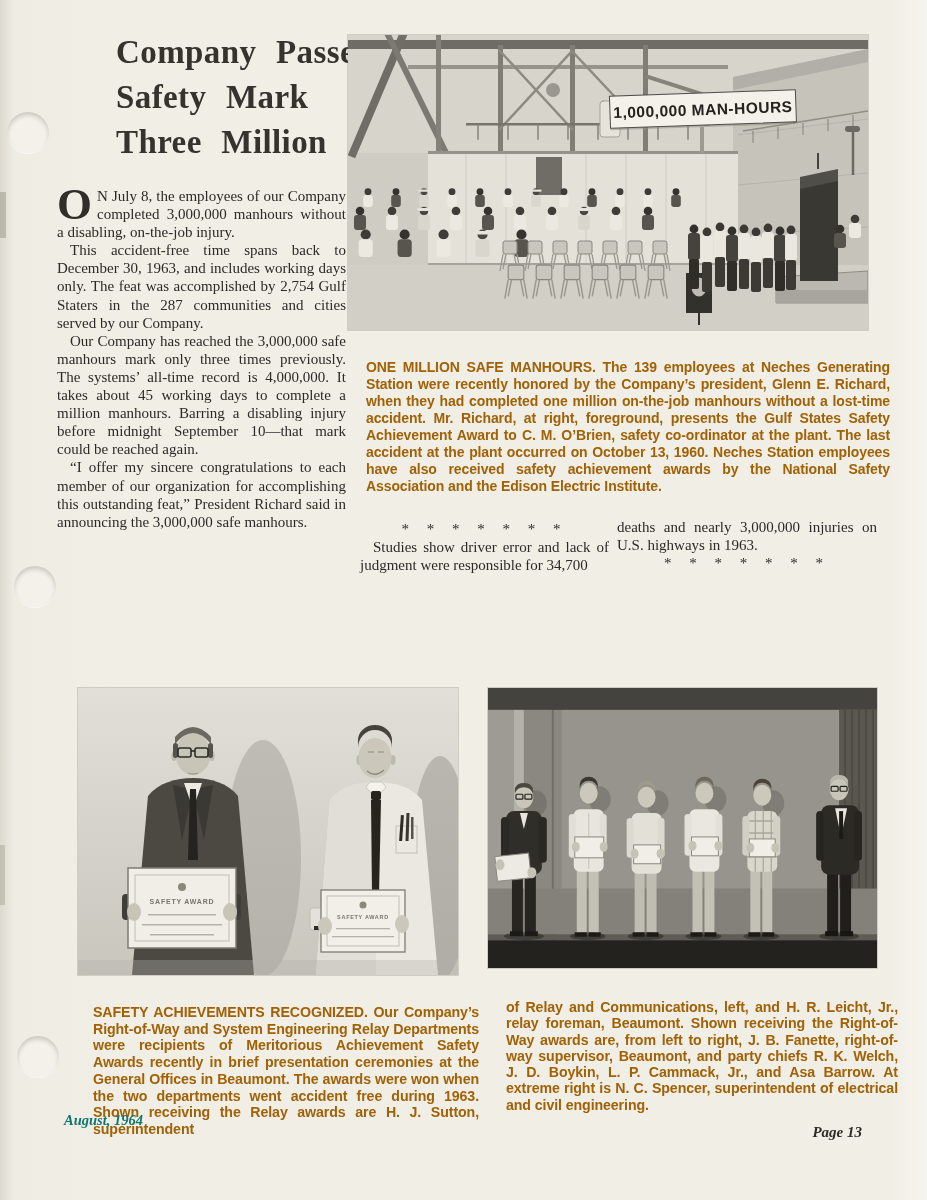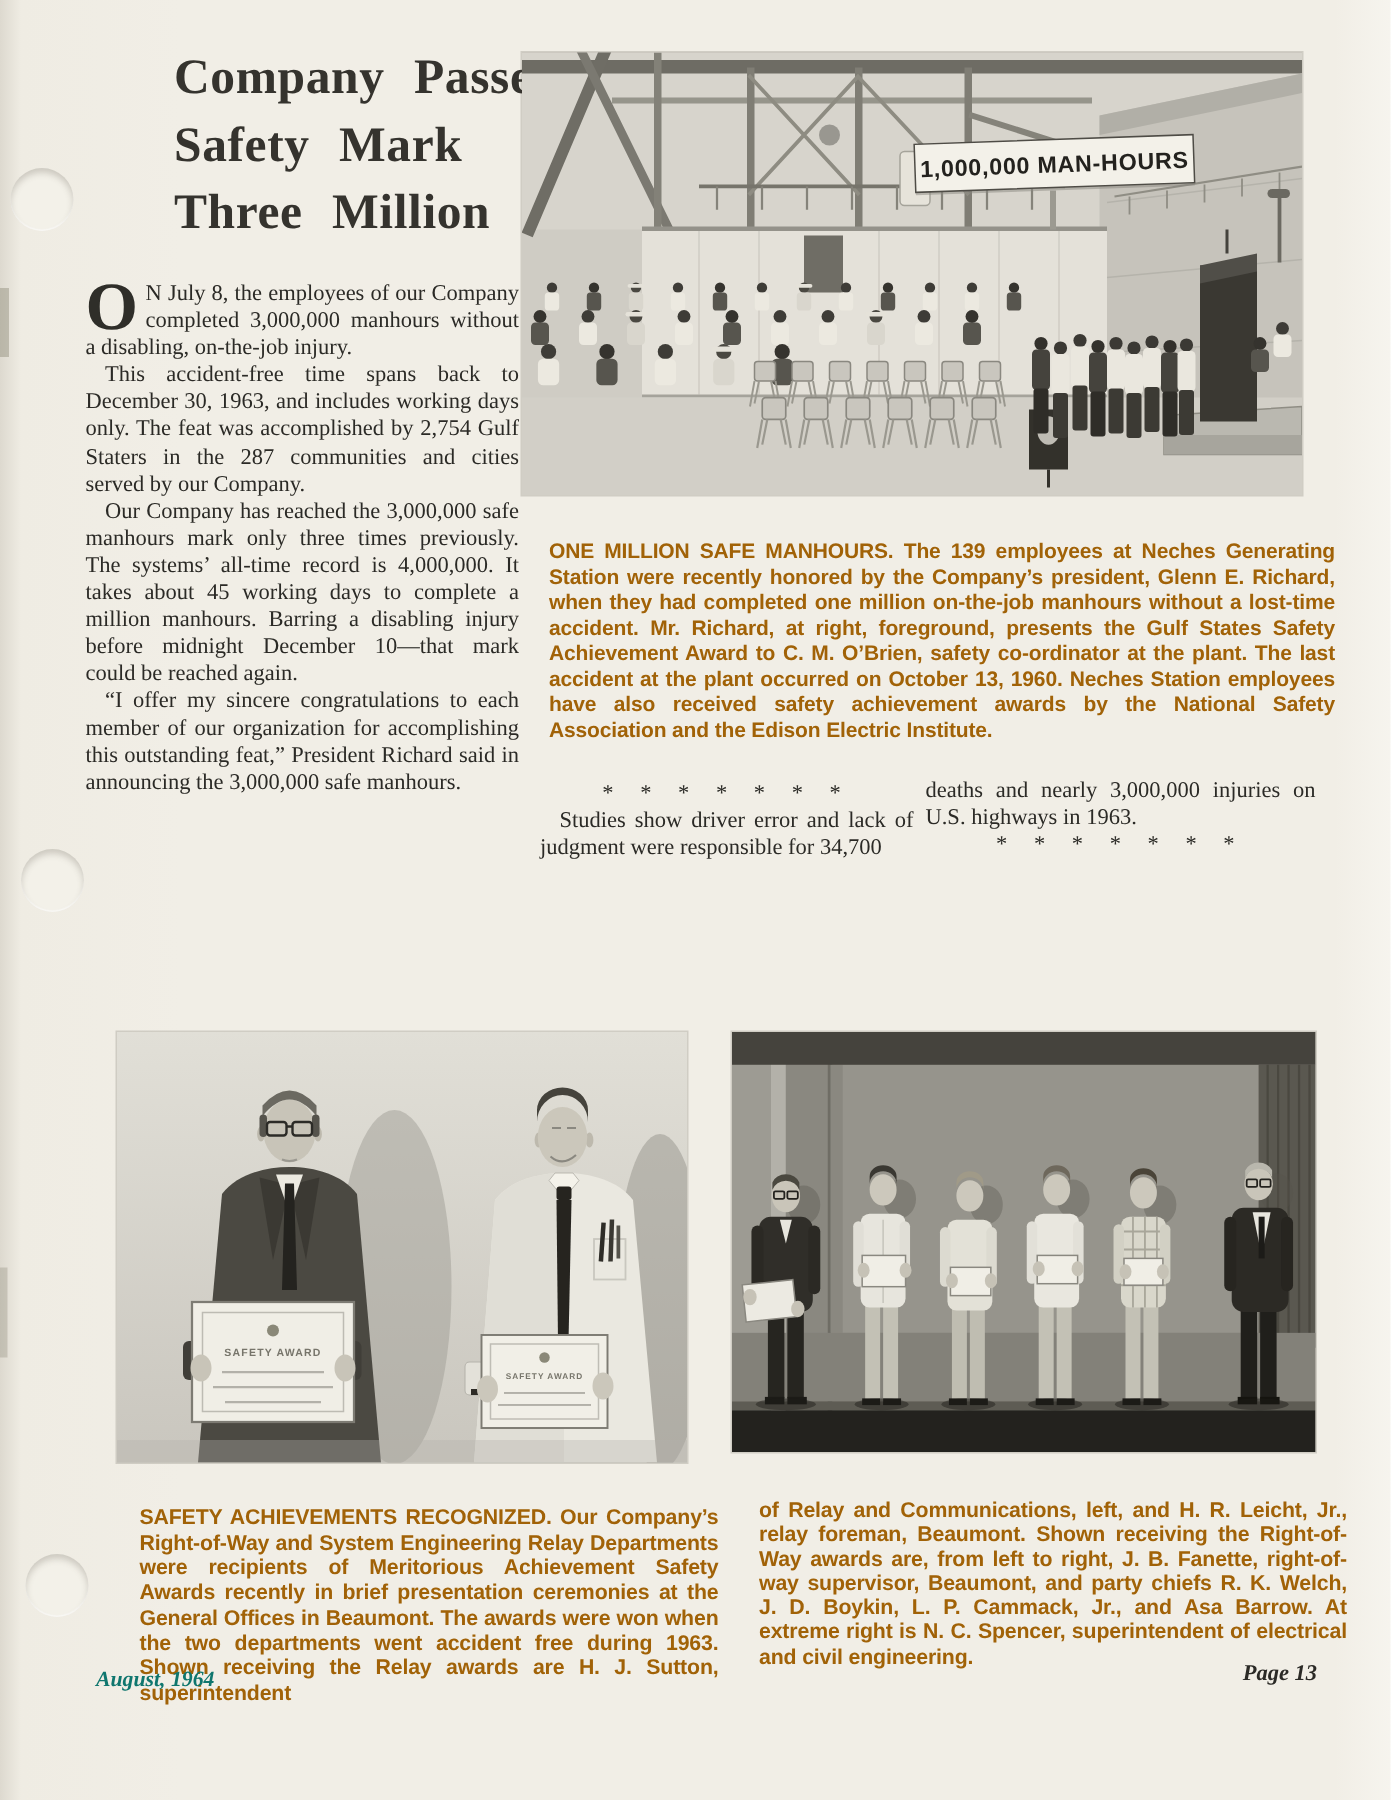--- a/index.html
+++ b/index.html
@@ -51,21 +51,21 @@
   .newscol p.ind { text-indent:13px; }
   .col-left  { left:360px; top:520px; width:249px; }
   .col-right { left:617px; top:518px; width:260px; }
   .sep { text-align:center; letter-spacing:7px; text-indent:0 !important; }
 
   .footer-issue {
     position:absolute; left:64px; top:1112px; margin:0;
     font-style:italic; font-weight:700; font-size:14.5px; color:#0f766e;
   }
   .footer-page {
-    position:absolute; right:49px; top:1108px; margin:0;
+    position:absolute; right:49px; top:1108px; margin:16px;
     font-style:italic; font-weight:700; font-size:15px; color:#2b2a26;
   }
 </style>
 </head>
 <body>
 
 <div class="hole" style="left:7px;  top:112px;"></div>
 <div class="hole" style="left:14px; top:566px;"></div>
 <div class="hole" style="left:17px; top:1036px;"></div>
 <div class="edge-mark" style="top:192px; width:6px; height:46px; opacity:.4;"></div>
@@ -73,21 +73,21 @@
 
 <h1 class="title">
   <span>Company Passes</span>
   <span>Safety Mark</span>
   <span>Three Million</span>
 </h1>
 
 <div class="article">
   <p><span class="dropcap">O</span><span>N July 8, the employees of our Company completed 3,000,000 manhours without a disabling, on-the-job injury.</span></p>
   <p class="ind">This accident-free time spans back to December 30, 1963, and includes working days only. The feat was accomplished by 2,754 Gulf Staters in the 287 communities and cities served by our Company.</p>
-  <p class="ind">Our Company has reached the 3,000,000 safe manhours mark only three times previously. The systems’ all-time record is 4,000,000. It takes about 45 working days to complete a million manhours. Barring a disabling injury before midnight December 10—that mark could be reached again.</p>
+  <p class="ind">Our Company has reached the 3,000,000 safe manhours mark only three times previously. The systems’ all-time record is 4,000,000. It takes about 45 working days to complete a million manhours. Barring a disabling injury before midnight September 10—that mark could be reached again.</p>
   <p class="ind">“I offer my sincere congratulations to each member of our organization for accomplishing this outstanding feat,” President Richard said in announcing the 3,000,000 safe manhours.</p>
 </div>
 
 <figure class="photo" style="left:348px; top:35px; width:520px; height:295px; margin:0;">
 <svg viewBox="0 0 520 295" preserveAspectRatio="none">
   <defs>
     <g id="sitL">
           <circle cx="0" cy="-14" r="4.3" fill="#3e3c37"></circle>
           <rect x="-6" y="-10" width="12" height="15" rx="3" fill="#ece9e0"></rect>
         </g>

